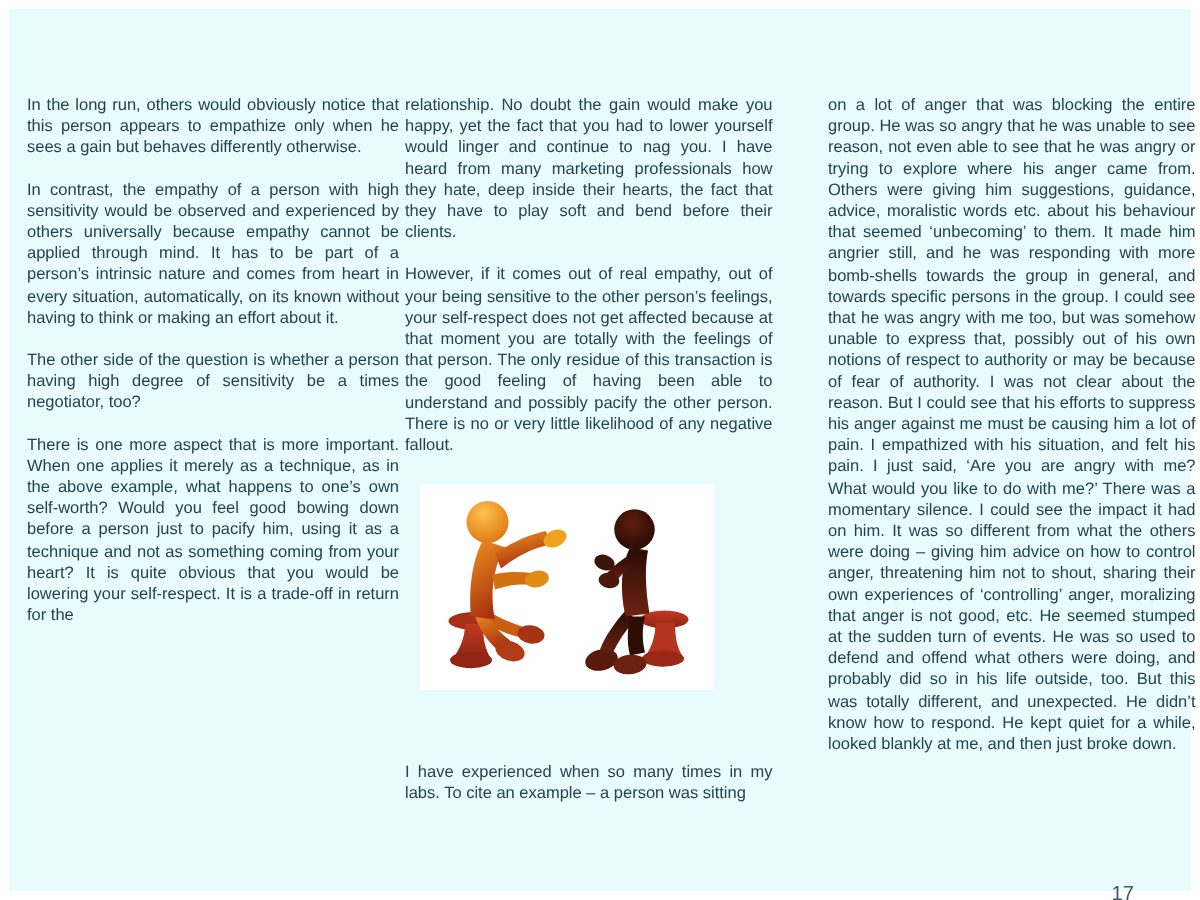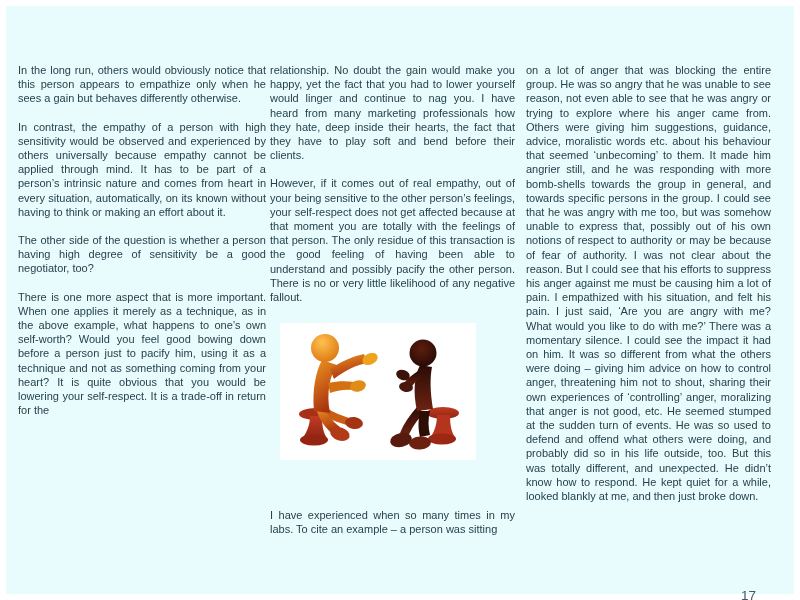--- a/index.html
+++ b/index.html
@@ -31,21 +31,21 @@
     color: #26424c;
     font-size: 11px;
     line-height: 14.2px;
   }
   .col p {
     margin: 0 0 14px 0;
     text-align: justify;
   }
   #col1 { left: 18px;  width: 248px; }
   #col2 { left: 270px; width: 245px; }
-  #col3 { left: 526px; width: 245px; }
+  #col3 { left: 552px; width: 245px; }
   .figure-box {
     width: 196px;
     height: 137px;
     background: #ffffff;
     margin: 19px 0 0 10px;
   }
   .after-image { margin-top: 48px !important; }
   .page-number {
     position: absolute;
     left: 716px;
@@ -58,21 +58,21 @@
 </style>
 </head>
 <body>
 
 <div class="page">
   <div class="slide"></div>
 
   <div class="col" id="col1">
     <p>In the long run, others would obviously notice that this person appears to empathize only when he sees a gain but behaves differently otherwise.</p>
     <p>In contrast, the empathy of a person with high sensitivity would be observed and experienced by others universally because empathy cannot be applied through mind. It has to be part of a person’s intrinsic nature and comes from heart in every situation, automatically, on its known without having to think or making an effort about it.</p>
-    <p>The other side of the question is whether a person having high degree of sensitivity be a good negotiator, too?</p>
+    <p>The other side of the question is whether a person having high degree of sensitivity be a times negotiator, too?</p>
     <p>There is one more aspect that is more important. When one applies it merely as a technique, as in the above example, what happens to one’s own self-worth? Would you feel good bowing down before a person just to pacify him, using it as a technique and not as something coming from your heart? It is quite obvious that you would be lowering your self-respect. It is a trade-off in return for the</p>
   </div>
 
   <div class="col" id="col2">
     <p>relationship. No doubt the gain would make you happy, yet the fact that you had to lower yourself would linger and continue to nag you. I have heard from many marketing professionals how they hate, deep inside their hearts, the fact that they have to play soft and bend before their clients.</p>
     <p>However, if it comes out of real empathy, out of your being sensitive to the other person’s feelings, your self-respect does not get affected because at that moment you are totally with the feelings of that person. The only residue of this transaction is the good feeling of having been able to understand and possibly pacify the other person. There is no or very little likelihood of any negative fallout.</p>
 
     <div class="figure-box">
       <svg viewBox="0 0 196 137" width="196" height="137" xmlns="http://www.w3.org/2000/svg">
         <defs>

